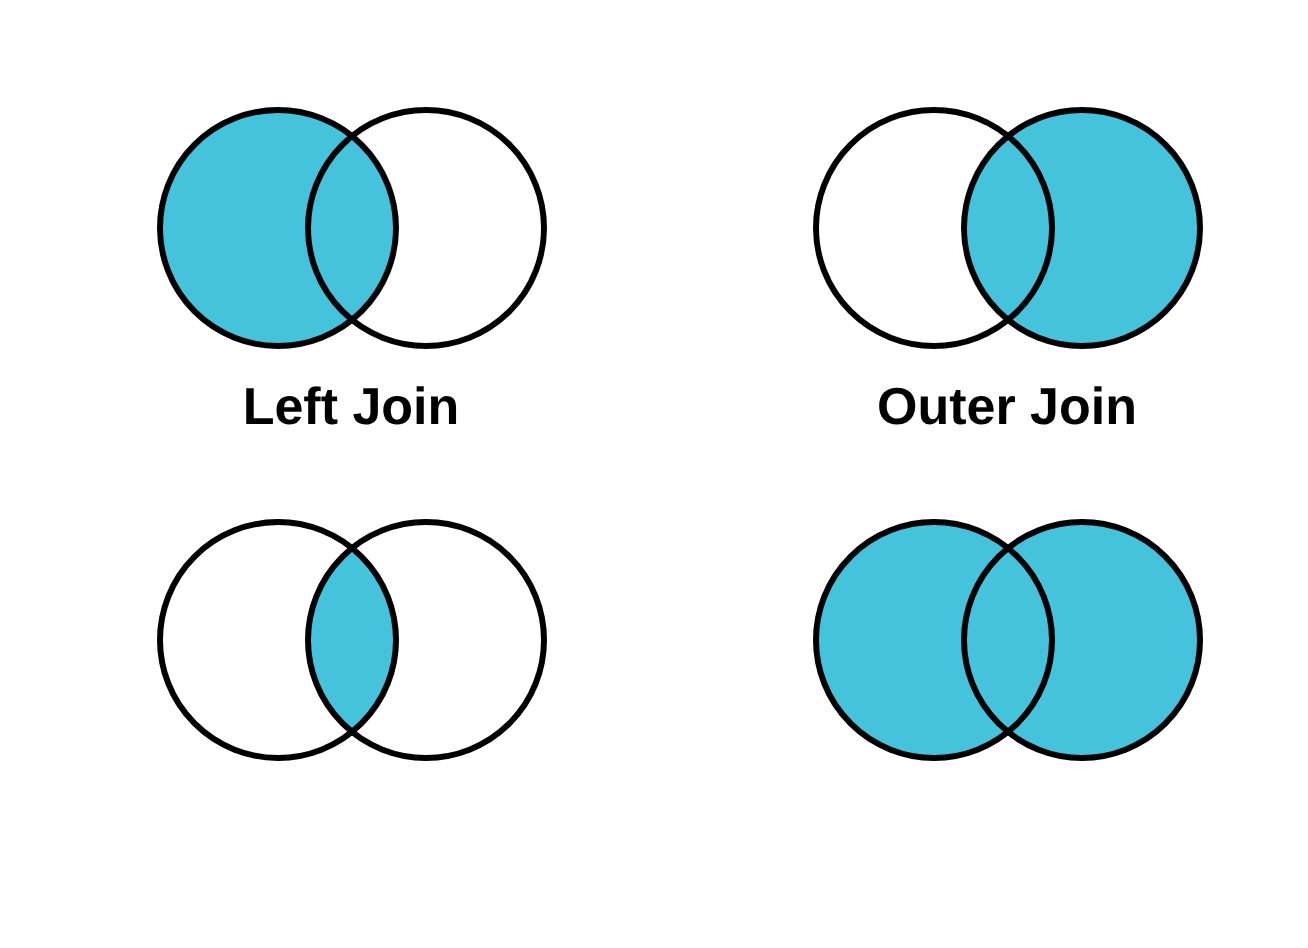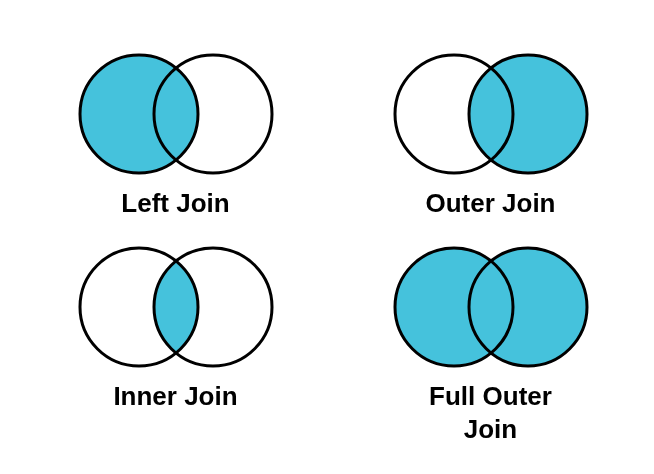--- a/index.html
+++ b/index.html
@@ -13,20 +13,21 @@
     background: #ffffff;
     overflow: hidden;
     font-family: "Liberation Sans", sans-serif;
   }
   .venn-grid {
     width: 550px;
     height: 474px;
     display: grid;
     grid-template-columns: 327px 327px;
     grid-template-rows: 237px 237px;
+    gap: 13px;
   }
   .venn-cell {
     display: flex;
     flex-direction: column;
     align-items: center;
     box-sizing: border-box;
   }
   .row-top { padding-top: 53px; }
   .row-bottom { padding-top: 9px; }
   .col-left { padding-left: 24px; }
@@ -91,33 +92,31 @@
           <clipPath id="clipA2">
               <circle cx="62" cy="61" r="59"></circle>
             </clipPath>
         </defs>
         <circle cx="62" cy="61" r="59" fill="#FFFFFF"></circle>
         <circle cx="136" cy="61" r="59" fill="#FFFFFF"></circle>
         <circle cx="136" cy="61" r="59" clip-path="url(#clipA2)" fill="#45C2DC"></circle>
         <circle cx="62" cy="61" r="59" fill="none" stroke-width="3" stroke="#000000"></circle>
         <circle cx="136" cy="61" r="59" fill="none" stroke-width="3" stroke="#000000"></circle>
       </svg>
-      <div class="venn-label">Inner Join</div>
     </div>
 
     <div class="venn-cell row-bottom col-right">
       <svg class="venn-svg" viewBox="0 0 198 122">
         <defs>
           <clipPath id="clipA3">
               <circle cx="62" cy="61" r="59"></circle>
             </clipPath>
         </defs>
         <circle cx="62" cy="61" r="59" fill="#45C2DC"></circle>
         <circle cx="136" cy="61" r="59" fill="#45C2DC"></circle>
         <circle cx="136" cy="61" r="59" clip-path="url(#clipA3)" fill="#45C2DC"></circle>
         <circle cx="62" cy="61" r="59" fill="none" stroke-width="3" stroke="#000000"></circle>
         <circle cx="136" cy="61" r="59" fill="none" stroke-width="3" stroke="#000000"></circle>
       </svg>
-      <div class="venn-label">Full Outer Join</div>
     </div>
 
   </div>
 </div>
 
 </body></html>

